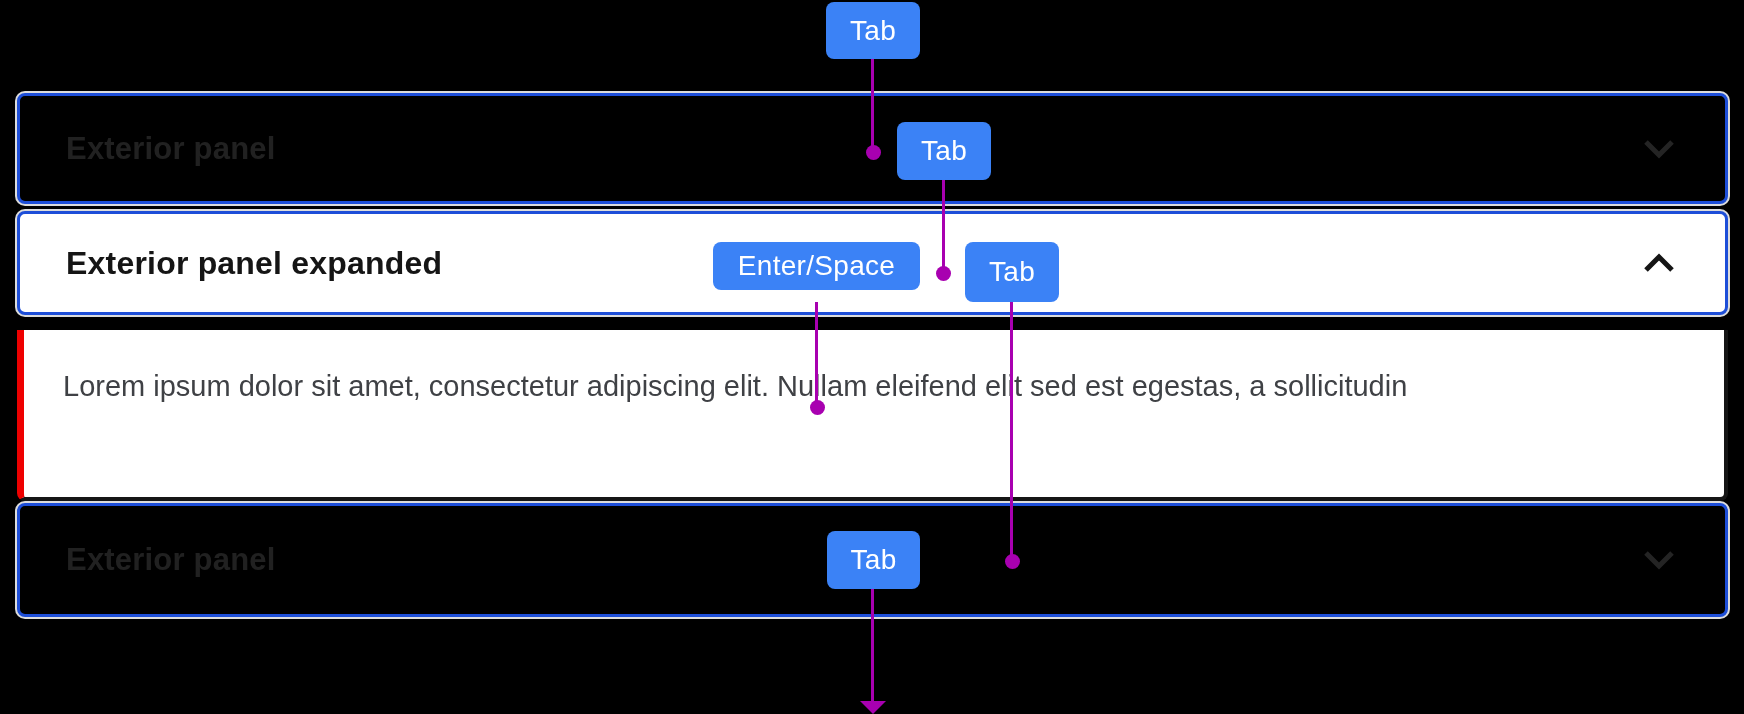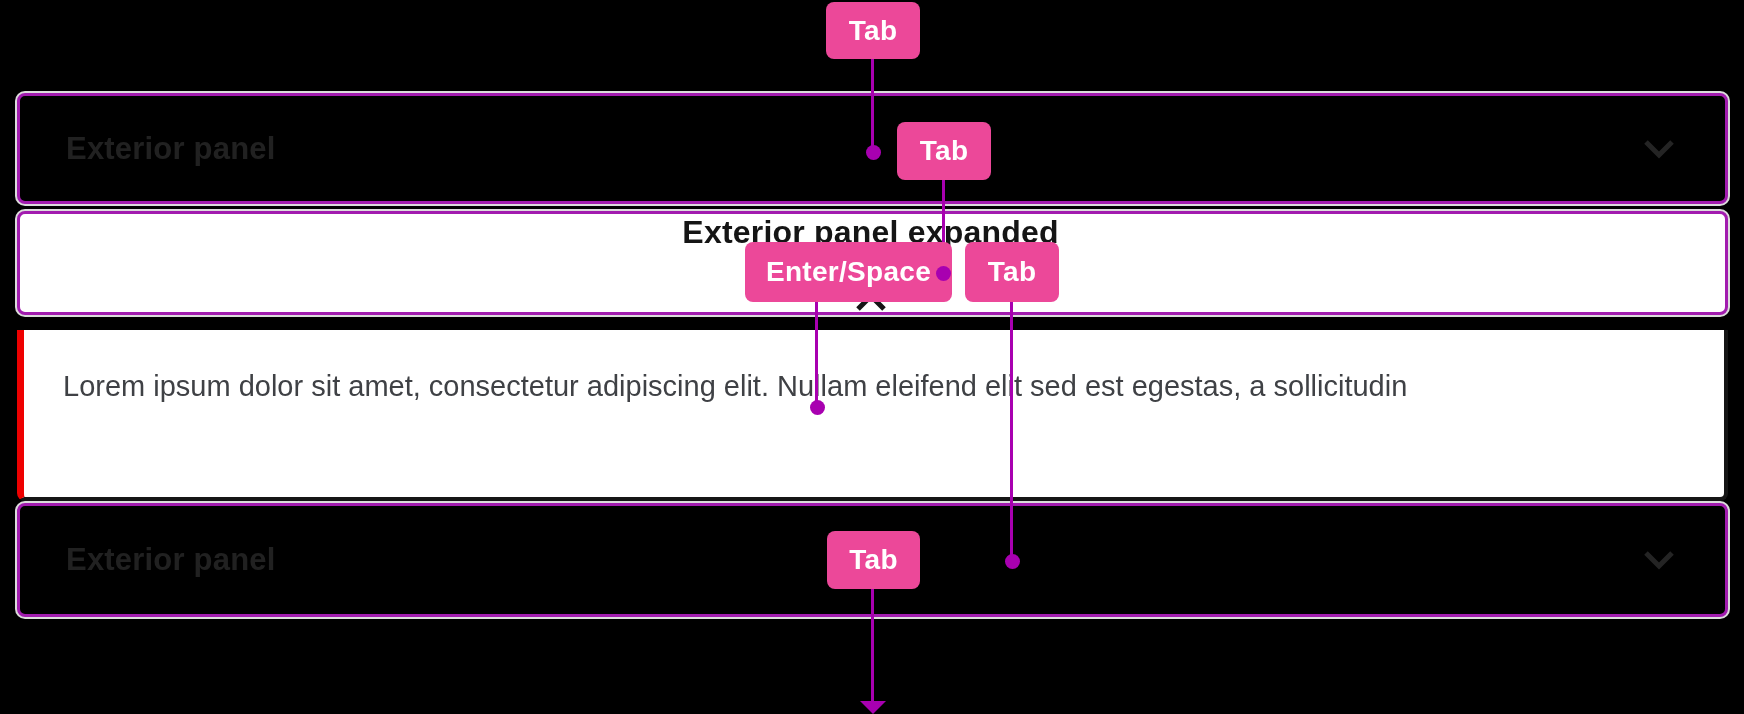--- a/index.html
+++ b/index.html
@@ -3,43 +3,43 @@
 <meta charset="utf-8">
 <style>
   html,body{margin:0;padding:0;background:#000;}
   .stage{
     position:relative;width:1744px;height:714px;background:#000000;overflow:hidden;
     font-family:"Liberation Sans","DejaVu Sans",sans-serif;
   }
   
   .box{position:absolute;box-sizing:border-box;left:17px;width:1711px;}
   .panel{
-    background:#000000;border:3px solid #a21caf;border-radius:8px;
+    background:#000000;border:3px solid #1d4ed8;border-radius:8px;
     box-shadow:0 0 0 2px #DCDCDC;
     display:flex;align-items:center;justify-content:space-between;
     padding:0 50px 0 46px;z-index:1;
   }
   .panel.light{background:#FFFFFF;}
   .panel-title{font-size:31px;font-weight:700;color:#212121;letter-spacing:.2px;}
   .panel.light .panel-title{font-size:32px;font-weight:600;color:#151515;}
   .chev{flex:0 0 auto;display:block;}
   .content-box{
     background:#FFFFFF;border-left:7px solid #EE0000;
     border-right:4px solid #151515;border-bottom:4px solid #151515;
     border-radius:0 0 8px 8px;
     padding:32px 230px 0 39px;z-index:1;
   }
   .content-line{
     font-size:29px;line-height:49px;color:#3F4145;font-weight:400;white-space:nowrap;
   }
   
   .badge{
-    position:absolute;background:#ec4899;color:#FFFFFF;border-radius:8px;
+    position:absolute;background:#3b82f6;color:#FFFFFF;border-radius:8px;
     display:flex;align-items:center;justify-content:center;
-    font-size:28px;font-weight:700;letter-spacing:.3px;z-index:6;
+    font-size:28px;font-weight:400;letter-spacing:.3px;z-index:6;
   }
   .conn{position:absolute;width:3px;background:#A800B0;z-index:5;}
   .dot{position:absolute;width:15px;height:15px;border-radius:50%;background:#A800B0;z-index:7;}
   .arrowhead{
     position:absolute;width:0;height:0;z-index:7;
     border-left:13px solid transparent;border-right:13px solid transparent;
     border-top:13px solid #A800B0;
   }
 </style>
 </head>
@@ -47,21 +47,21 @@
 
 <div class="stage">
 
   <div class="box panel" style="top:93px;height:111px;">
     <span class="panel-title">Exterior panel</span>
     <svg class="chev" width="32" height="20" viewBox="0 0 32 20">
       <polyline points="3,3 16,16 29,3" fill="none" stroke="#242424" stroke-width="5"></polyline>
     </svg>
   </div>
 
-  <div class="box panel light" style="top:211px;height:104px;z-index:2;flex-direction:column;">
+  <div class="box panel light" style="top:211px;height:104px;z-index:2;">
     <span class="panel-title">Exterior panel expanded</span>
     <svg class="chev" width="32" height="20" viewBox="0 0 32 20">
       <polyline points="3,17 16,4 29,17" fill="none" stroke="#151515" stroke-width="5"></polyline>
     </svg>
   </div>
 
   <div class="box content-box" style="top:330px;height:171px;">
     <div class="content-line">Lorem ipsum dolor sit amet, consectetur adipiscing elit. Nullam eleifend elit sed est egestas, a sollicitudin</div>
   </div>
 
@@ -77,21 +77,21 @@
   </div>
   <div class="conn" style="left:871px;top:59px;height:93px;"></div>
   <div class="dot" style="left:866px;top:145px;"></div>
 
   <div class="badge" style="left:897px;top:122px;width:94px;height:58px;">
     <span>Tab</span>
   </div>
   <div class="conn" style="left:942px;top:180px;height:93px;"></div>
   <div class="dot" style="left:936px;top:266px;"></div>
 
-  <div class="badge" style="left:745px;top:242px;width:207px;height:60px;">
+  <div class="badge" style="left:713px;top:242px;width:207px;height:48px;">
     <span>Enter/Space</span>
   </div>
   <div class="conn" style="left:815px;top:302px;height:105px;"></div>
   <div class="dot" style="left:810px;top:400px;"></div>
 
   <div class="badge" style="left:965px;top:242px;width:94px;height:60px;">
     <span>Tab</span>
   </div>
   <div class="conn" style="left:1010px;top:302px;height:259px;"></div>
   <div class="dot" style="left:1005px;top:554px;"></div>

